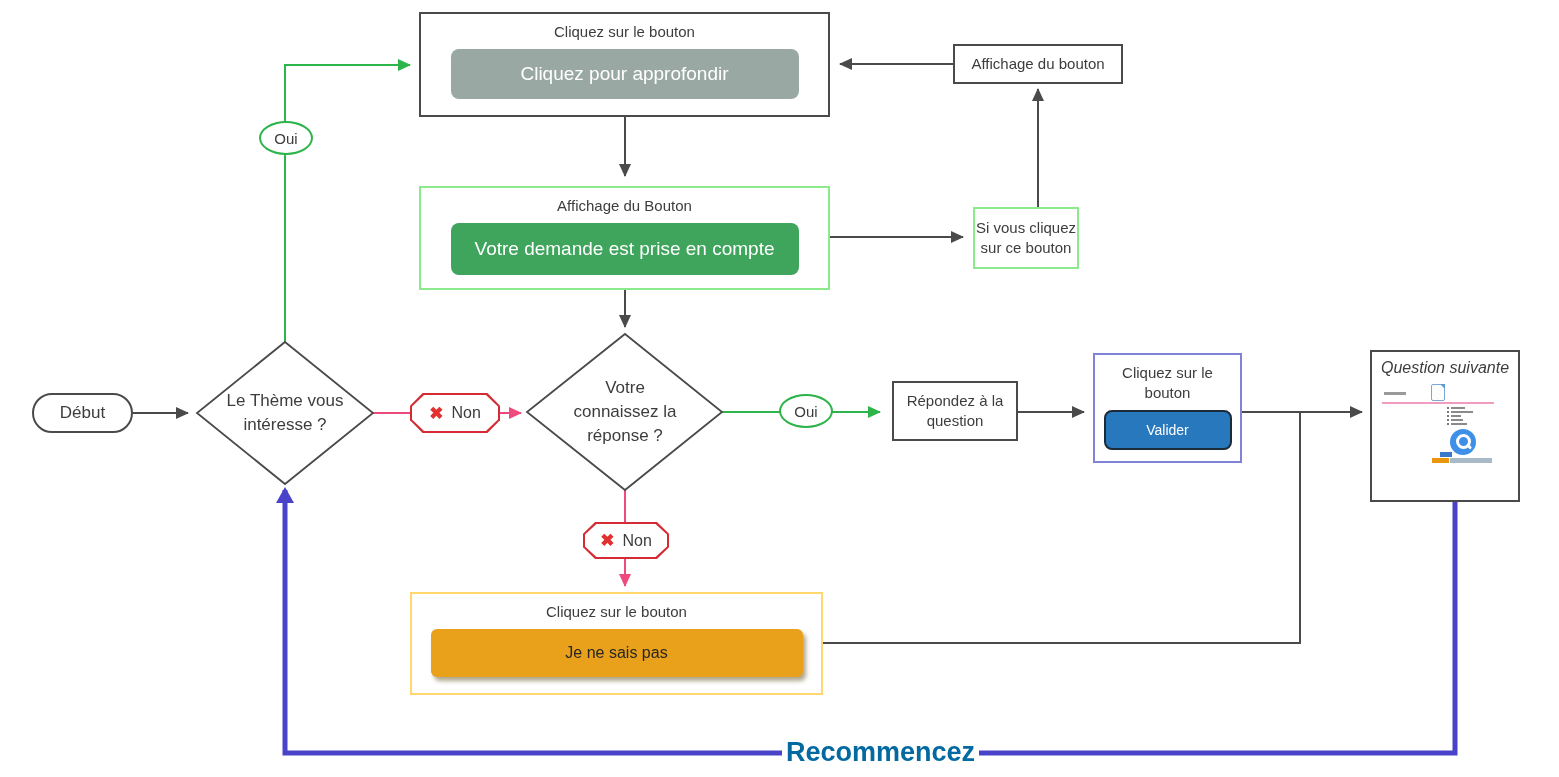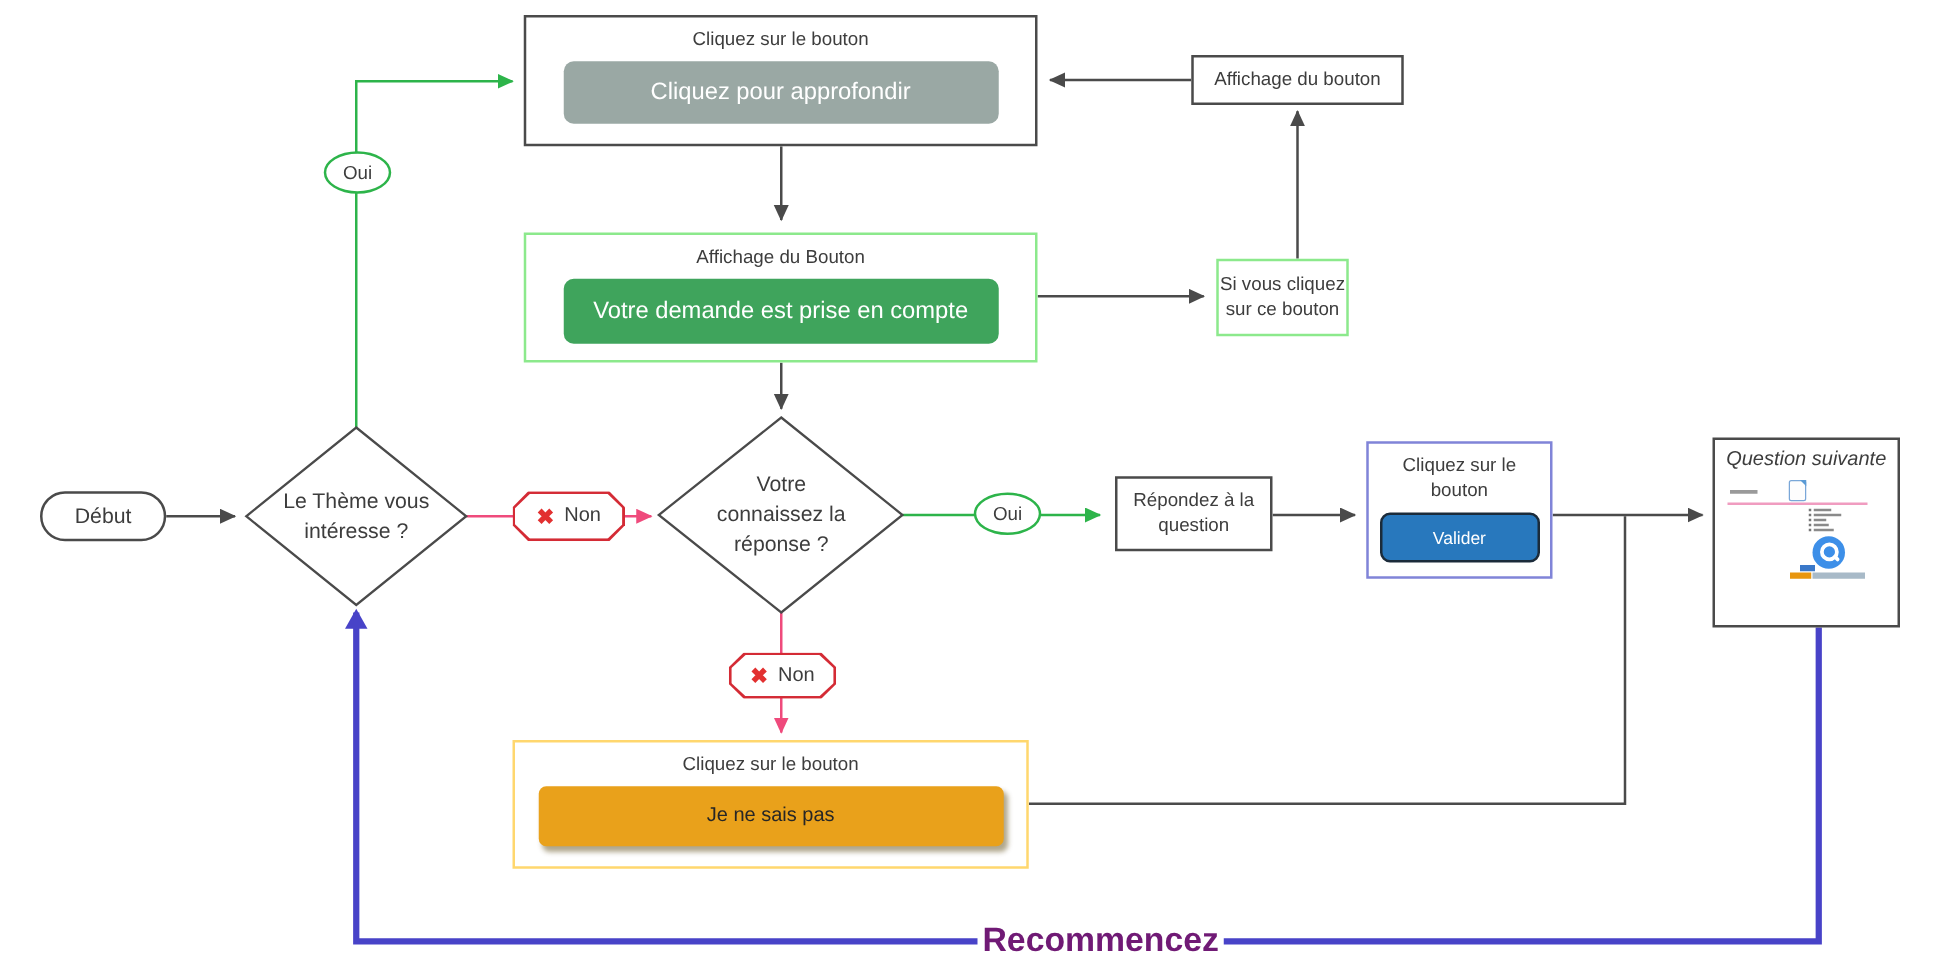--- a/index.html
+++ b/index.html
@@ -16,21 +16,21 @@
   .btn-green{width:348px;height:52px;background:#3fa45c;font-size:19px;}
   .btn-blue{width:128px;height:40px;background:#2878bd;border:2px solid #1b2b3a;font-size:14px;margin-top:6px;}
   .btn-orange{width:372px;height:48px;background:#e9a11b;color:#262626;font-size:16px;border-radius:6px;box-shadow:3px 4px 4px rgba(80,60,0,.45);}
   .pill{border:2px solid #4a4a4a;border-radius:20px;display:flex;align-items:center;justify-content:center;font-size:17px;color:#3d3d3d;}
   .plainbox{border:2px solid #4a4a4a;display:flex;align-items:center;justify-content:center;text-align:center;font-size:15px;color:#3d3d3d;line-height:1.35;}
   .oval{border:2px solid #2db44a;border-radius:50%;display:flex;align-items:center;justify-content:center;font-size:15px;color:#3d3d3d;background:#fff;}
   .dlabel{display:flex;align-items:center;justify-content:center;text-align:center;font-size:17px;color:#3d3d3d;line-height:1.4;background:transparent;}
   .octo{clip-path:polygon(14% 0,86% 0,100% 32%,100% 68%,86% 100%,14% 100%,0 68%,0 32%);background:#d42b35;}
   .octo-in{position:absolute;inset:2px;clip-path:polygon(14% 0,86% 0,100% 32%,100% 68%,86% 100%,14% 100%,0 68%,0 32%);background:#fff;display:flex;align-items:center;justify-content:center;gap:8px;font-size:16px;color:#3d3d3d;}
   .xglyph{color:#e23030;font-size:17px;font-weight:bold;}
-  .loop-label{position:absolute;z-index:3;font-size:27px;font-weight:bold;color:#701a75;background:#fff;padding:0 4px;}
+  .loop-label{position:absolute;z-index:3;font-size:27px;font-weight:bold;color:#0369a1;background:#fff;padding:0 4px;}
   
   .t-bar{position:absolute;background:#9a9a9a;}
   .t-doc{position:absolute;width:12px;height:15px;background:#fdfdfd;border:1px solid #7aa7d8;border-radius:2px;}
   .t-doc:after{content:"";position:absolute;right:-1px;top:-1px;width:0;height:0;border-left:5px solid #5b9bd5;border-bottom:5px solid transparent;transform:rotate(90deg);}
   .t-pink{position:absolute;background:#f09cc0;}
   .t-row{position:absolute;display:flex;gap:2px;align-items:center;}
   .t-dot{width:2px;height:2px;background:#777;}
   .t-li{height:2px;background:#8a8a8a;}
   .t-mag{position:absolute;width:26px;height:26px;border-radius:50%;background:#3d8fe8;}
   .t-mag .lens{position:absolute;left:6px;top:5px;width:9px;height:9px;border:3px solid #fff;border-radius:50%;}

